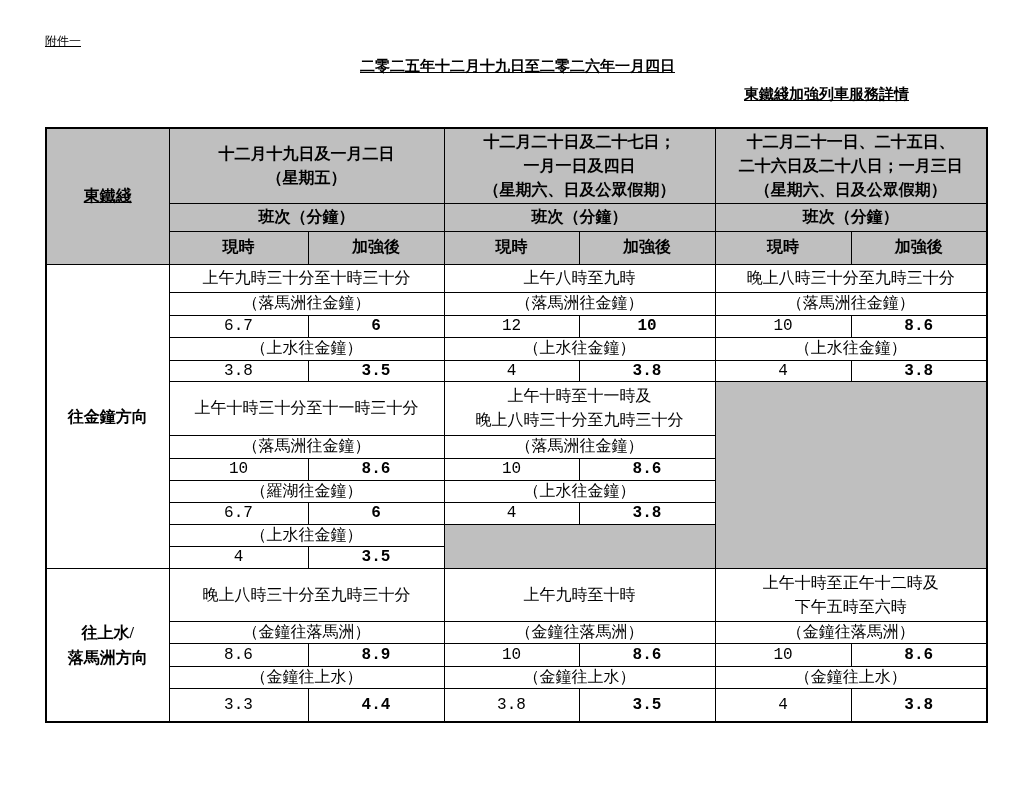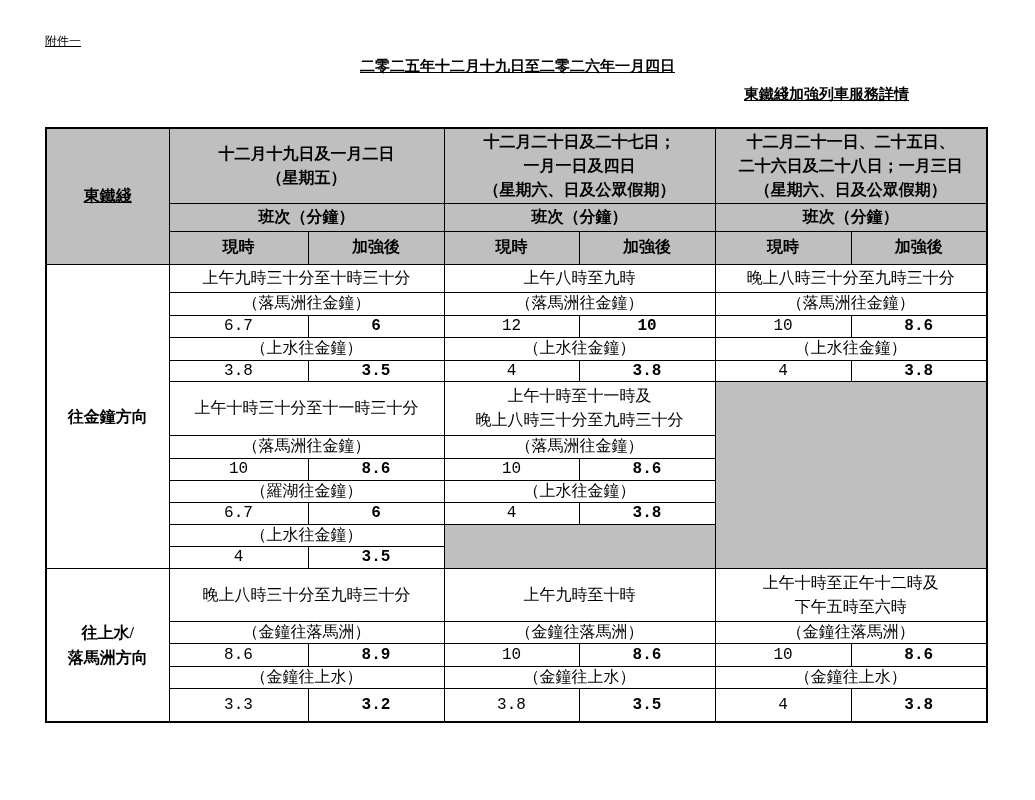--- a/index.html
+++ b/index.html
@@ -182,20 +182,20 @@
     <td class="num bL">10</td>
     <td class="num enh">8.6</td>
   </tr>
   <tr style="height:22px">
     <td class="bL" colspan="2">（金鐘往上水）</td>
     <td class="bL" colspan="2">（金鐘往上水）</td>
     <td class="bL" colspan="2">（金鐘往上水）</td>
   </tr>
   <tr style="height:34px">
     <td class="num bL">3.3</td>
-    <td class="num enh">3.2</td>
+    <td class="num enh">4.4</td>
     <td class="num bL">3.8</td>
     <td class="num enh">3.5</td>
     <td class="num bL">4</td>
     <td class="num enh">3.8</td>
   </tr>
 </tbody>
   </table>
 
 </body></html>

